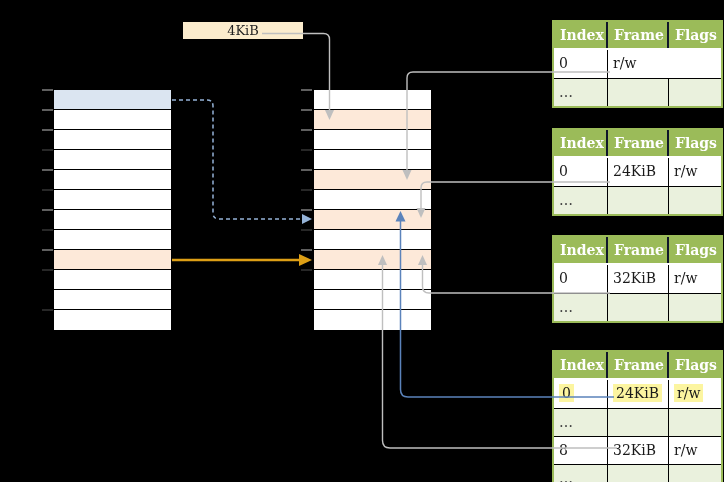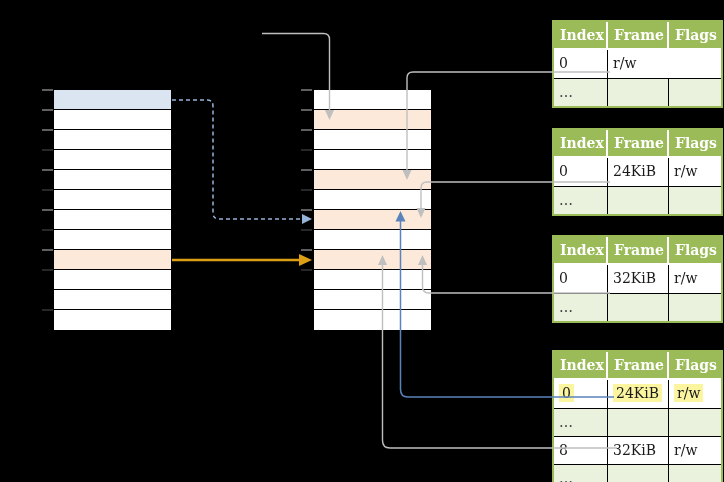--- a/index.html
+++ b/index.html
@@ -15,39 +15,40 @@
   .memrow{height:20px;box-sizing:border-box;border-bottom:1px solid #000;}
   .memrow:last-child{border-bottom:none;}
   .memrow.white{background:#ffffff;}
   .memrow.blue{background:#dbe5f1;}
   .memrow.orange{background:#fde9d9;}
   
   .ptable{position:absolute;width:167px;border:2px solid #9bbb59;background:#fff;}
   .hdr{display:grid;grid-template-columns:54px 61px 1fr;height:28px;background:#9bbb59;
        border-bottom:2px solid #fff;box-sizing:border-box;}
   .hcell{color:#fff;font-weight:bold;font-size:14px;line-height:26px;padding-left:6px;
-         border-right:2px solid #ffffff;box-sizing:border-box;overflow:hidden;}
+         border-right:2px solid #0f172a;box-sizing:border-box;overflow:hidden;}
   .hcell:last-child{border-right:none;}
   .brow{display:grid;grid-template-columns:54px 61px 1fr;height:28px;box-sizing:border-box;
         border-top:1px solid #000;}
   .brow:nth-child(2){border-top:none;}
   .bcell{font-size:14px;line-height:27px;padding-left:5px;border-right:1px solid #000;
          box-sizing:border-box;color:#1a1a1a;overflow:hidden;white-space:nowrap;}
   .bcell:last-child{border-right:none;}
   .brow.green .bcell{background:#eaf1dd;color:#3f3f3f;}
   .brow.white .bcell{background:#fff;}
   .hl{background:#fcf5a0;padding:1px 3px;}
   
   #overlay{position:absolute;left:0;top:0;pointer-events:none;}
 </style>
 </head>
 <body>
 
 <div class="canvas">
 
+  <div id="size-label">4KiB</div>
 
   <div id="vm-col" class="memcol">
       <div class="memrow blue"></div>
       <div class="memrow white"></div>
       <div class="memrow white"></div>
       <div class="memrow white"></div>
       <div class="memrow white"></div>
       <div class="memrow white"></div>
       <div class="memrow white"></div>
       <div class="memrow white"></div>

